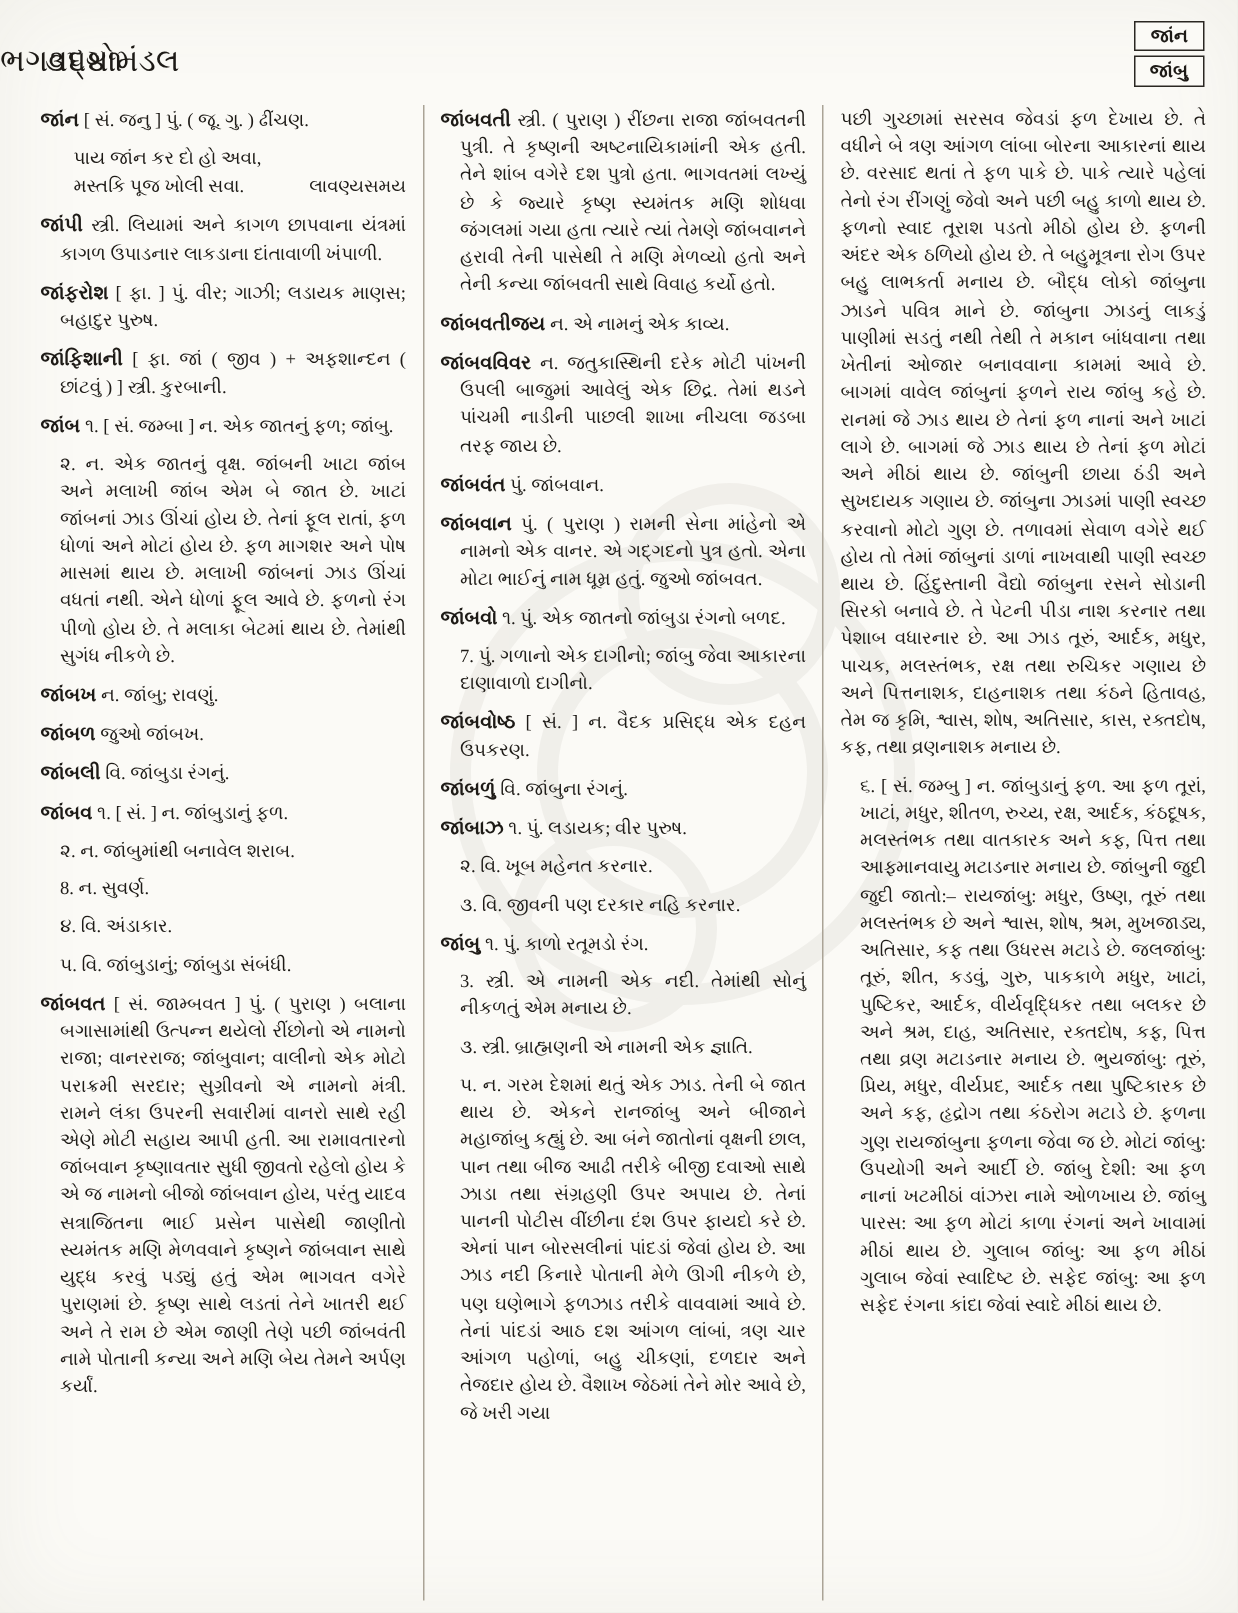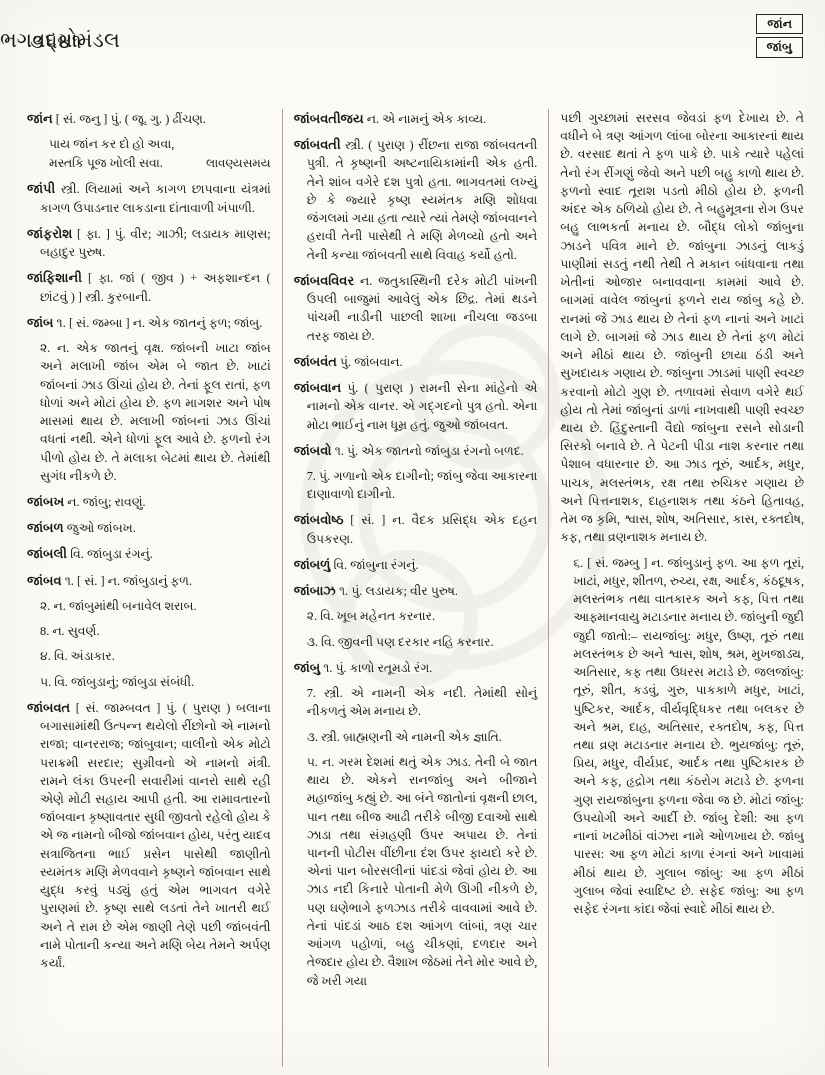--- a/index.html
+++ b/index.html
@@ -10,21 +10,21 @@
     box-shadow:inset 0 0 60px rgba(120,110,90,.08);
   }
   
   .header{position:absolute;top:14px;left:0;right:0;height:52px;}
   .pageno{position:absolute;left:30px;top:16px;font-weight:normal;font-size:20px;letter-spacing:1px;}
   .title{position:absolute;left:0;right:0;top:14px;text-align:left;font-weight:normal;font-size:21px;}
   .guides{position:absolute;right:22px;top:0;display:flex;flex-direction:column;gap:3px;align-items:flex-end;}
   .guide{border:1.5px solid #2a2722;padding:1px 10px;font-weight:bold;font-size:12.5px;background:#fbfaf6;line-height:1.3;}
   
   .columns{position:absolute;top:70px;left:16px;right:10px;bottom:8px;display:flex;}
-  .col{flex:1 1 0;padding:0 11px;overflow:hidden;margin-top:39px;}
+  .col{flex:1 1 0;padding:0 11px;overflow:hidden;}
   .col + .col{border-left:1px solid #aaa396;}
   .col p{margin:0 0 7px 0;font-size:12.4px;line-height:1.47;text-align:justify;}
   .entry{padding-left:13px;text-indent:-13px;}
   .hw{font-weight:bold;font-size:13px;}
   .sense{padding-left:13px;}
   .cont{padding-left:0;}
   .verse{margin:0 0 7px 22px;font-size:12.4px;line-height:1.5;}
   .vline{white-space:nowrap;}
   .vlast{display:flex;justify-content:space-between;align-items:baseline;text-align:center;}
   .attr{font-size:12px;padding-left:8px;}
@@ -76,34 +76,34 @@
         <p class="entry"><span class="hw">જાંબળ</span> જુઓ જાંબખ.</p>
         <p class="entry"><span class="hw">જાંબલી</span> વિ. જાંબુડા રંગનું.</p>
         <p class="entry"><span class="hw">જાંબવ</span> ૧. [ સં. ] ન. જાંબુડાનું ફળ.</p>
         <p class="sense">૨. ન. જાંબુમાંથી બનાવેલ શરાબ.</p>
         <p class="sense">8. ન. સુવર્ણ.</p>
         <p class="sense">૪. વિ. અંડાકાર.</p>
         <p class="sense">૫. વિ. જાંબુડાનું; જાંબુડા સંબંધી.</p>
         <p class="entry"><span class="hw">જાંબવત</span> [ સં. જામ્બવત ] પું. ( પુરાણ ) બલાના બગાસામાંથી ઉત્પન્ન થયેલો રીંછોનો એ નામનો રાજા; વાનરરાજ; જાંબુવાન; વાલીનો એક મોટો પરાક્રમી સરદાર; સુગ્રીવનો એ નામનો મંત્રી. રામને લંકા ઉપરની સવારીમાં વાનરો સાથે રહી એણે મોટી સહાય આપી હતી. આ રામાવતારનો જાંબવાન કૃષ્ણાવતાર સુધી જીવતો રહેલો હોય કે એ જ નામનો બીજો જાંબવાન હોય, પરંતુ યાદવ સત્રાજિતના ભાઈ પ્રસેન પાસેથી જાણીતો સ્યમંતક મણિ મેળવવાને કૃષ્ણને જાંબવાન સાથે યુદ્ધ કરવું પડ્યું હતું એમ ભાગવત વગેરે પુરાણમાં છે. કૃષ્ણ સાથે લડતાં તેને ખાતરી થઈ અને તે રામ છે એમ જાણી તેણે પછી જાંબવંતી નામે પોતાની કન્યા અને મણિ બેય તેમને અર્પણ કર્યાં.</p>
       </div>
     <div class="col">
+        <p class="entry"><span class="hw">જાંબવતી</span> સ્ત્રી. ( પુરાણ ) રીંછના રાજા જાંબવતની પુત્રી. તે કૃષ્ણની અષ્ટનાયિકામાંની એક હતી. તેને શાંબ વગેરે દશ પુત્રો હતા. ભાગવતમાં લખ્યું છે કે જ્યારે કૃષ્ણ સ્યમંતક મણિ શોધવા જંગલમાં ગયા હતા ત્યારે ત્યાં તેમણે જાંબવાનને હરાવી તેની પાસેથી તે મણિ મેળવ્યો હતો અને તેની કન્યા જાંબવતી સાથે વિવાહ કર્યો હતો.</p>
         <p class="entry"><span class="hw">જાંબવતીજય</span> ન. એ નામનું એક કાવ્ય.</p>
-        <p class="entry"><span class="hw">જાંબવતી</span> સ્ત્રી. ( પુરાણ ) રીંછના રાજા જાંબવતની પુત્રી. તે કૃષ્ણની અષ્ટનાયિકામાંની એક હતી. તેને શાંબ વગેરે દશ પુત્રો હતા. ભાગવતમાં લખ્યું છે કે જ્યારે કૃષ્ણ સ્યમંતક મણિ શોધવા જંગલમાં ગયા હતા ત્યારે ત્યાં તેમણે જાંબવાનને હરાવી તેની પાસેથી તે મણિ મેળવ્યો હતો અને તેની કન્યા જાંબવતી સાથે વિવાહ કર્યો હતો.</p>
         <p class="entry"><span class="hw">જાંબવવિવર</span> ન. જતુકાસ્થિની દરેક મોટી પાંખની ઉપલી બાજુમાં આવેલું એક છિદ્ર. તેમાં થડને પાંચમી નાડીની પાછલી શાખા નીચલા જડબા તરફ જાય છે.</p>
         <p class="entry"><span class="hw">જાંબવંત</span> પું. જાંબવાન.</p>
         <p class="entry"><span class="hw">જાંબવાન</span> પું. ( પુરાણ ) રામની સેના માંહેનો એ નામનો એક વાનર. એ ગદ્ગદનો પુત્ર હતો. એના મોટા ભાઈનું નામ ધૂમ્ર હતું. જુઓ જાંબવત.</p>
         <p class="entry"><span class="hw">જાંબવો</span> ૧. પું. એક જાતનો જાંબુડા રંગનો બળદ.</p>
         <p class="sense">7. પું. ગળાનો એક દાગીનો; જાંબુ જેવા આકારના દાણાવાળો દાગીનો.</p>
         <p class="entry"><span class="hw">જાંબવોષ્ઠ</span> [ સં. ] ન. વૈદક પ્રસિદ્ધ એક દહન ઉપકરણ.</p>
         <p class="entry"><span class="hw">જાંબળું</span> વિ. જાંબુના રંગનું.</p>
         <p class="entry"><span class="hw">જાંબાઝ</span> ૧. પું. લડાયક; વીર પુરુષ.</p>
         <p class="sense">૨. વિ. ખૂબ મહેનત કરનાર.</p>
         <p class="sense">૩. વિ. જીવની પણ દરકાર નહિ કરનાર.</p>
         <p class="entry"><span class="hw">જાંબુ</span> ૧. પું. કાળો રતૂમડો રંગ.</p>
-        <p class="sense">7. સ્ત્રી. એ નામની એક નદી. તેમાંથી સોનું નીકળતું એમ મનાય છે.</p>
+        <p class="sense">3. સ્ત્રી. એ નામની એક નદી. તેમાંથી સોનું નીકળતું એમ મનાય છે.</p>
         <p class="sense">૩. સ્ત્રી. બ્રાહ્મણની એ નામની એક જ્ઞાતિ.</p>
         <p class="sense">૫. ન. ગરમ દેશમાં થતું એક ઝાડ. તેની બે જાત થાય છે. એકને રાનજાંબુ અને બીજાને મહાજાંબુ કહ્યું છે. આ બંને જાતોનાં વૃક્ષની છાલ, પાન તથા બીજ આઢી તરીકે બીજી દવાઓ સાથે ઝાડા તથા સંગ્રહણી ઉપર અપાય છે. તેનાં પાનની પોટીસ વીંછીના દંશ ઉપર ફાયદો કરે છે. એનાં પાન બોરસલીનાં પાંદડાં જેવાં હોય છે. આ ઝાડ નદી કિનારે પોતાની મેળે ઊગી નીકળે છે, પણ ઘણેભાગે ફળઝાડ તરીકે વાવવામાં આવે છે. તેનાં પાંદડાં આઠ દશ આંગળ લાંબાં, ત્રણ ચાર આંગળ પહોળાં, બહુ ચીકણાં, દળદાર અને તેજદાર હોય છે. વૈશાખ જેઠમાં તેને મોર આવે છે, જે ખરી ગયા</p>
       </div>
     <div class="col">
         <p class="cont">પછી ગુચ્છામાં સરસવ જેવડાં ફળ દેખાય છે. તે વધીને બે ત્રણ આંગળ લાંબા બોરના આકારનાં થાય છે. વરસાદ થતાં તે ફળ પાકે છે. પાકે ત્યારે પહેલાં તેનો રંગ રીંગણું જેવો અને પછી બહુ કાળો થાય છે. ફળનો સ્વાદ તૂરાશ પડતો મીઠો હોય છે. ફળની અંદર એક ઠળિયો હોય છે. તે બહુમૂત્રના રોગ ઉપર બહુ લાભકર્તા મનાય છે. બૌદ્ધ લોકો જાંબુના ઝાડને પવિત્ર માને છે. જાંબુના ઝાડનું લાકડું પાણીમાં સડતું નથી તેથી તે મકાન બાંધવાના તથા ખેતીનાં ઓજાર બનાવવાના કામમાં આવે છે. બાગમાં વાવેલ જાંબુનાં ફળને રાય જાંબુ કહે છે. રાનમાં જે ઝાડ થાય છે તેનાં ફળ નાનાં અને ખાટાં લાગે છે. બાગમાં જે ઝાડ થાય છે તેનાં ફળ મોટાં અને મીઠાં થાય છે. જાંબુની છાયા ઠંડી અને સુખદાયક ગણાય છે. જાંબુના ઝાડમાં પાણી સ્વચ્છ કરવાનો મોટો ગુણ છે. તળાવમાં સેવાળ વગેરે થઈ હોય તો તેમાં જાંબુનાં ડાળાં નાખવાથી પાણી સ્વચ્છ થાય છે. હિંદુસ્તાની વૈદ્યો જાંબુના રસને સોડાની સિરકો બનાવે છે. તે પેટની પીડા નાશ કરનાર તથા પેશાબ વધારનાર છે. આ ઝાડ તૂરું, આર્દક, મધુર, પાચક, મલસ્તંભક, રક્ષ તથા રુચિકર ગણાય છે અને પિત્તનાશક, દાહનાશક તથા કંઠને હિતાવહ, તેમ જ કૃમિ, શ્વાસ, શોષ, અતિસાર, કાસ, રક્તદોષ, કફ, તથા વ્રણનાશક મનાય છે.</p>
         <p class="sense">૬. [ સં. જમ્બુ ] ન. જાંબુડાનું ફળ. આ ફળ તૂરાં, ખાટાં, મધુર, શીતળ, રુચ્ય, રક્ષ, આર્દક, કંઠદૂષક, મલસ્તંભક તથા વાતકારક અને કફ, પિત્ત તથા આફ્માનવાયુ મટાડનાર મનાય છે. જાંબુની જુદી જુદી જાતો:– રાયજાંબુ: મધુર, ઉષ્ણ, તૂરું તથા મલસ્તંભક છે અને શ્વાસ, શોષ, શ્રમ, મુખજાડ્ય, અતિસાર, કફ તથા ઉધરસ મટાડે છે. જલજાંબુ: તૂરું, શીત, કડવું, ગુરુ, પાકકાળે મધુર, ખાટાં, પુષ્ટિકર, આર્દક, વીર્યવૃદ્ધિકર તથા બલકર છે અને શ્રમ, દાહ, અતિસાર, રક્તદોષ, કફ, પિત્ત તથા વ્રણ મટાડનાર મનાય છે. ભુયજાંબુ: તૂરું, પ્રિય, મધુર, વીર્યપ્રદ, આર્દક તથા પુષ્ટિકારક છે અને કફ, હૃદ્રોગ તથા કંઠરોગ મટાડે છે. ફળના ગુણ રાયજાંબુના ફળના જેવા જ છે. મોટાં જાંબુ: ઉપયોગી અને આર્દી છે. જાંબુ દેશી: આ ફળ નાનાં ખટમીઠાં વાંઝરા નામે ઓળખાય છે. જાંબુ પારસ: આ ફળ મોટાં કાળા રંગનાં અને ખાવામાં મીઠાં થાય છે. ગુલાબ જાંબુ: આ ફળ મીઠાં ગુલાબ જેવાં સ્વાદિષ્ટ છે. સફેદ જાંબુ: આ ફળ સફેદ રંગના કાંદા જેવાં સ્વાદે મીઠાં થાય છે.</p>
       </div>
   </div>
 
 </div>

